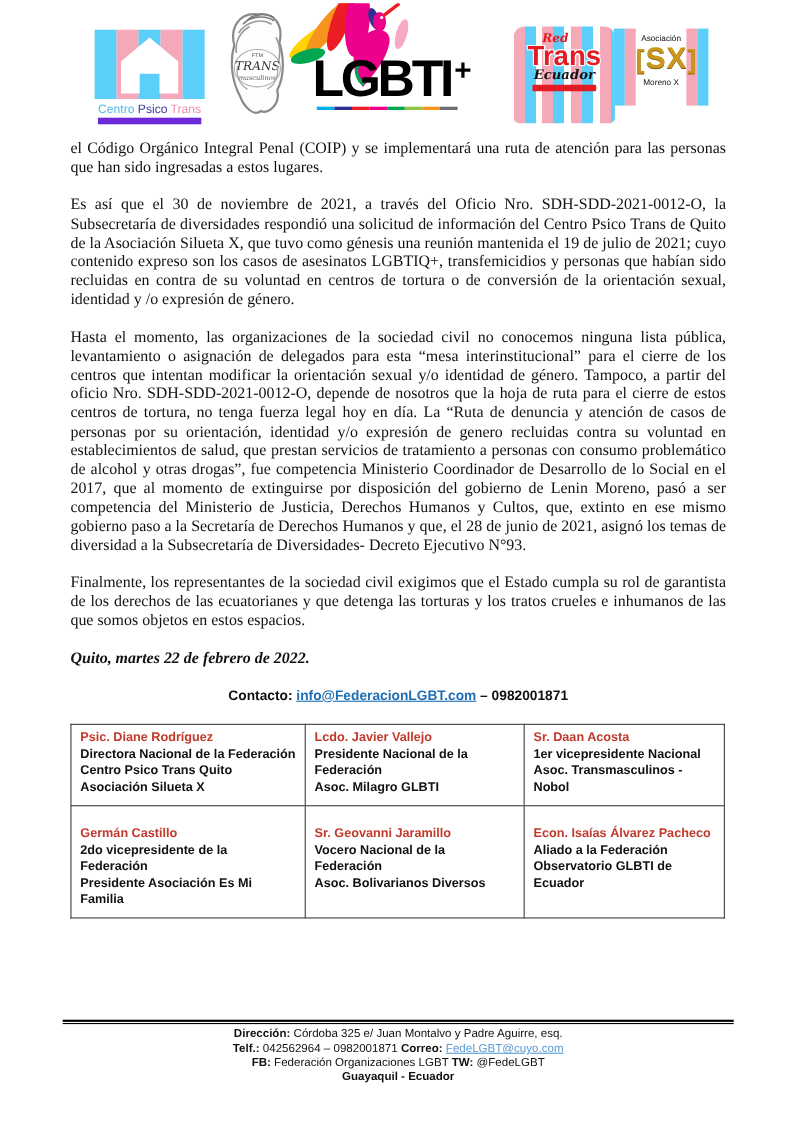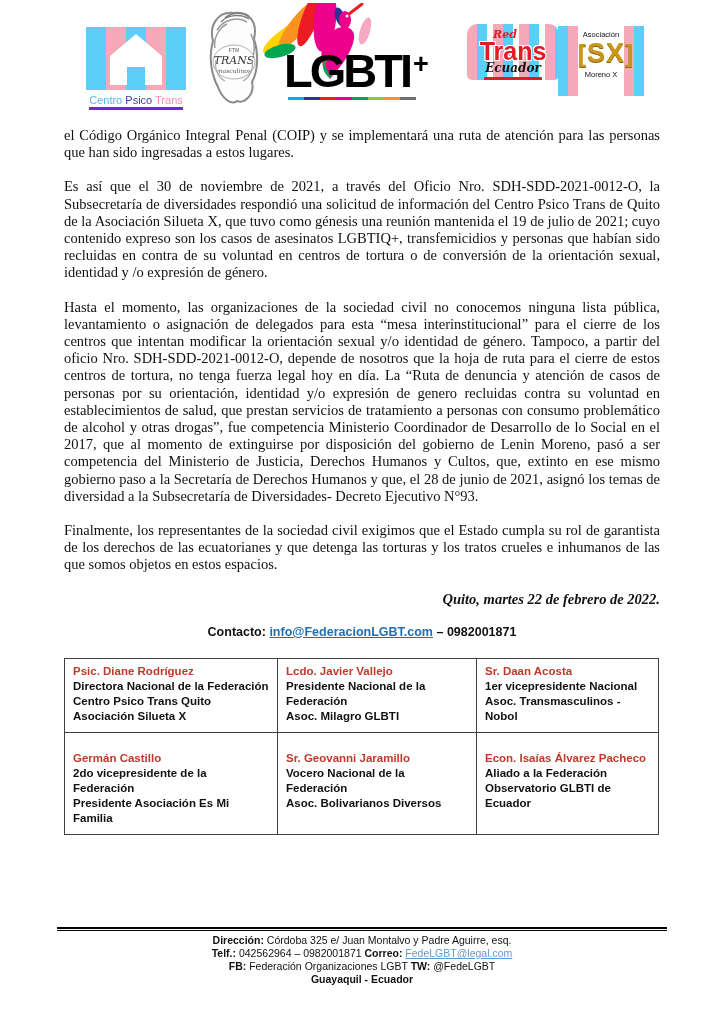--- a/index.html
+++ b/index.html
@@ -13,41 +13,41 @@
   
   .header { position:absolute; left:0; top:0; width:724px; height:127px; }
   .logo { position:absolute; }
 
   
   .cpt { left:84px; top:27px; width:104px; text-align:center; }
   .cpt-graphic { position:relative; width:100px; height:63px; margin:0 auto; display:flex; }
   .cpt-graphic .stripe { flex:1; }
   .cpt-house { position:absolute; left:0; top:0; width:100px; height:63px; }
   .cpt-label { display:inline-block; margin-top:3px; font-family:"Liberation Sans",sans-serif;
-               font-size:11px; border-bottom:3px solid #6d28d9; padding-bottom:1px; white-space:nowrap; }
+               font-size:11px; border-bottom:6px solid #6d28d9; padding-bottom:1px; white-space:nowrap; }
   .cpt-w1 { color:#56b9e4; } .cpt-w2 { color:#3d3d98; } .cpt-w3 { color:#f08cb0; }
 
   
   .ftm { left:203px; top:8px; width:62px; height:102px; }
 
   
   .lgbti { left:252px; top:3px; width:198px; height:124px; }
   .lgbti-bird { position:absolute; left:0; top:0; width:132px; height:76px; }
   .lgbti-word { position:absolute; left:32px; top:44px; font-family:"Liberation Sans",sans-serif;
                 font-weight:900; font-size:47px; letter-spacing:-3px; color:#000; line-height:1; }
   .lgbti-plus { font-size:27px; font-weight:900; vertical-align:14px; letter-spacing:0; margin-left:3px; }
   .lgbti-stripe { position:absolute; left:36px; top:94px; width:128px; height:3px; display:flex; }
   .lgbti-stripe span { flex:1; }
   .lgbti-fed { position:absolute; left:0px; top:99px; width:198px; text-align:center;
                font-family:"Liberation Sans",sans-serif; font-weight:800; color:#000; }
   .lgbti-fed .l1 { font-size:10.5px; letter-spacing:0.2px; }
   .lgbti-fed .l2 { font-size:11px; letter-spacing:0.8px; }
 
   
-  .rte { left:467px; top:24px; width:92px; height:56px; border-radius:10px 10px 5px 5px;
+  .rte { left:467px; top:24px; width:92px; height:88px; border-radius:10px 10px 5px 5px;
          background:repeating-linear-gradient(90deg,
             #f5a9b8 0 10px, #5bcefa 10px 20px, #ffffff 20px 26px);
          text-align:center; overflow:hidden; }
   .rte-red { font-family:"DejaVu Serif",serif; font-style:italic; font-size:11px;
              color:#e31b23; margin:4px 0 0 26px; text-align:left; font-weight:bold; }
   .rte-trans { font-family:"Liberation Sans",sans-serif; font-weight:900; font-size:25px;
                color:#e31b23; line-height:0.85;
                text-shadow:-1px -1px 0 #fff, 1px -1px 0 #fff, -1px 1px 0 #fff, 1px 1px 0 #fff; }
   .rte-ecuador { font-family:"DejaVu Serif",serif; font-style:italic; font-weight:bold;
                  font-size:12px; color:#111; line-height:1.1; }
@@ -62,21 +62,21 @@
               font-family:"Liberation Sans",sans-serif; }
   .sx-top { font-size:7.5px; color:#111; margin-top:4px; }
   .sx-main { font-size:27px; font-weight:900; color:#c9971c; line-height:1.1;
              text-shadow:0 1px 0 #8a6410; letter-spacing:1px; }
   .sx-bracket { font-weight:700; font-size:24px; color:#c9971c; }
   .sx-bottom { font-size:7.5px; color:#111; margin-top:1px; }
 
   
   .content { position:absolute; left:64px; top:127px; width:596px; }
   .content p { font-size:14.5px; line-height:17.2px; text-align:justify; margin-bottom:17px; color:#111; }
-  .dateline { font-size:14.5px; font-weight:bold; font-style:italic; margin-top:2px; color:#111;text-align:right; }
+  .dateline { font-size:14.5px; font-weight:bold; font-style:italic; margin-top:2px; color:#111; }
   .contact { margin-top:17px; text-align:center; font-family:"Liberation Sans",sans-serif;
              font-weight:bold; font-size:12.5px; color:#111; }
   .link { color:#1f6fb5; text-decoration:underline; cursor:pointer;margin-top:36px; }
 
   
   .sig-table { margin-top:19px; width:594px; border-collapse:collapse; table-layout:fixed; }
   .sig-table td { border:1px solid #3f3f3f; vertical-align:top; padding:5px 8px 8px 8px;
                   font-family:"Liberation Sans",sans-serif; font-size:11.5px; font-weight:bold;
                   line-height:15px; color:#111; }
   .sig-table .c-a { width:213px; } .sig-table .c-b { width:199px; } .sig-table .c-c { width:182px; }
@@ -234,21 +234,21 @@
   </div>
 
   <div class="footer">
     <div class="rule-thick"></div>
     <div class="rule-thin"></div>
     <div class="footer-line">
       <b>Dirección:</b><span> Córdoba 325 e/ Juan Montalvo y Padre Aguirre, esq.</span>
     </div>
     <div class="footer-line">
       <b>Telf.:</b><span> 042562964 – 0982001871 </span><b>Correo:</b>
-      <a class="link">FedeLGBT@legal.com</a>
+      <a class="link">FedeLGBT@cuyo.com</a>
     </div>
     <div class="footer-line">
       <b>FB:</b><span> Federación Organizaciones LGBT </span><b>TW:</b><span> @FedeLGBT</span>
     </div>
     <div class="footer-line">
       <b>Guayaquil - Ecuador</b>
     </div>
   </div>
 
 </div>

